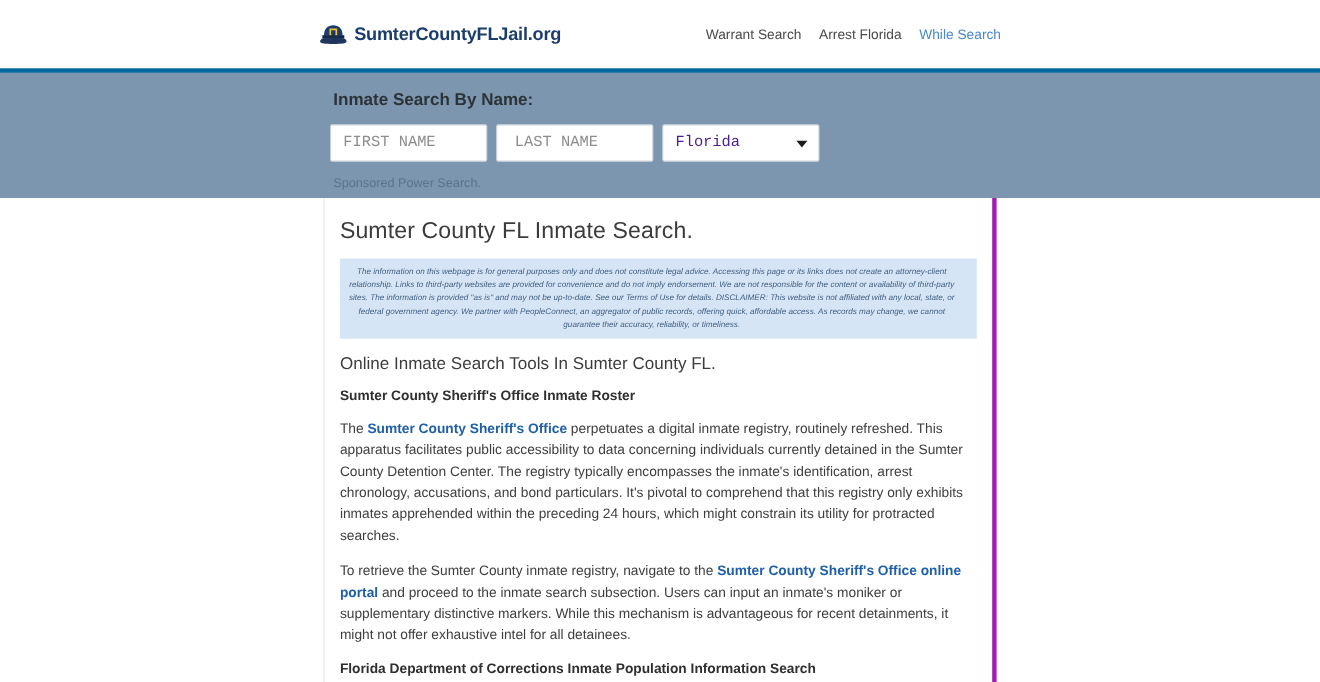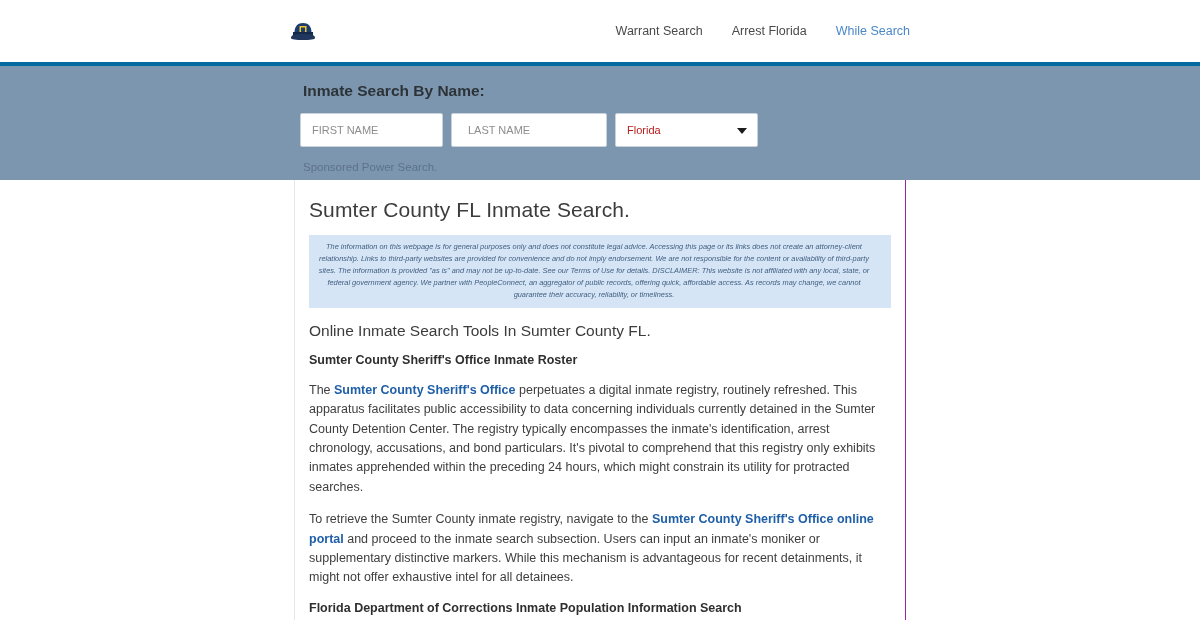--- a/index.html
+++ b/index.html
@@ -39,21 +39,21 @@
   .brand-text {
     font-size: 16.5px;
     font-weight: bold;
     color: #1b3d6d;
     letter-spacing: -0.2px;
     white-space: nowrap;
   }
   .nav {
     display: flex;
     align-items: center;
-    gap: 29px;
+    gap: 16px;
   }
   .nav a {
     font-size: 12.5px;
     color: #4a4a4a;
     text-decoration: none;
     white-space: nowrap;
   }
   .nav a.active { color: #4a88c7; }
 
   
@@ -73,30 +73,30 @@
   .search-row {
     display: flex;
     align-items: stretch;
     gap: 8px;
     height: 34px;
   }
   .field {
     background: #ffffff;
     border: 1px solid #c9d2db;
     border-radius: 2px;
-    font-size: 11px;
-    color: #b91c1c;
+    font-size: 14px;
+    color: #4c1d95;
     padding: 0 11px;
-    font-family: Liberation Sans, sans-serif;
+    font-family: Liberation Mono, monospace;
     outline: none;
     height: 34px;
   }
   .field::placeholder { color: #8d8d8d; }
   #first-name { width: 143px; }
-  #last-name  { width: 156px; padding-left: 16px; }
+  #last-name  { width: 143px; padding-left: 16px; }
   .select-wrap {
     position: relative;
     width: 143px;
     height: 34px;
   }
   .select-wrap .field {
     width: 100%;
     display: flex;
     align-items: center;
     appearance: none;
@@ -131,21 +131,21 @@
     color: #5c728b;
     text-decoration: none;
     display: inline-block;
   }
 
   
   .content {
     width: 612px;
     margin: 0 auto;
     border-left: 1px solid #e6e6e6;
-    border-right: 1px solid #a21caf;
+    border-right: 4px solid #a21caf;
     min-height: 440px;
     padding: 18px 14px 0 14px;
     background: #fff;
   }
   h1.page-title {
     font-size: 21px;
     font-weight: normal;
     color: #3c3c3c;
     margin: 0 0 13px 0;
     letter-spacing: 0.1px;
@@ -192,20 +192,21 @@
     <a class="brand" href="#">
       <span>
         <svg class="cap-icon" viewBox="0 0 52 42" xmlns="http://www.w3.org/2000/svg">
           <path d="M9 23 C9 10 16 4 26 4 C36 4 43 10 43 23 Z" fill="#1b3d6d"></path>
           <path d="M19 10 h14 v11 a7 7 0 0 1 -7 7 a7 7 0 0 1 -7 -7 Z" fill="#f2c230"></path>
           <path d="M22 13 h8 v7 a4 4 0 0 1 -4 4 a4 4 0 0 1 -4 -4 Z" fill="#1b3d6d"></path>
           <rect x="6" y="22" width="40" height="6" fill="#14294a"></rect>
           <path d="M2 34 C2 27 10 26 26 26 C42 26 50 27 50 34 C50 37 40 38 26 38 C12 38 2 37 2 34 Z" fill="#20365c"></path>
         </svg>
       </span>
+      <span class="brand-text">SumterCountyFLJail.org</span>
     </a>
     <nav class="nav">
       <a href="#">Warrant Search</a>
       <a href="#">Arrest Florida</a>
       <a href="#" class="active">While Search</a>
     </nav>
   </div>
 </div>
 
 <div class="searchband">

